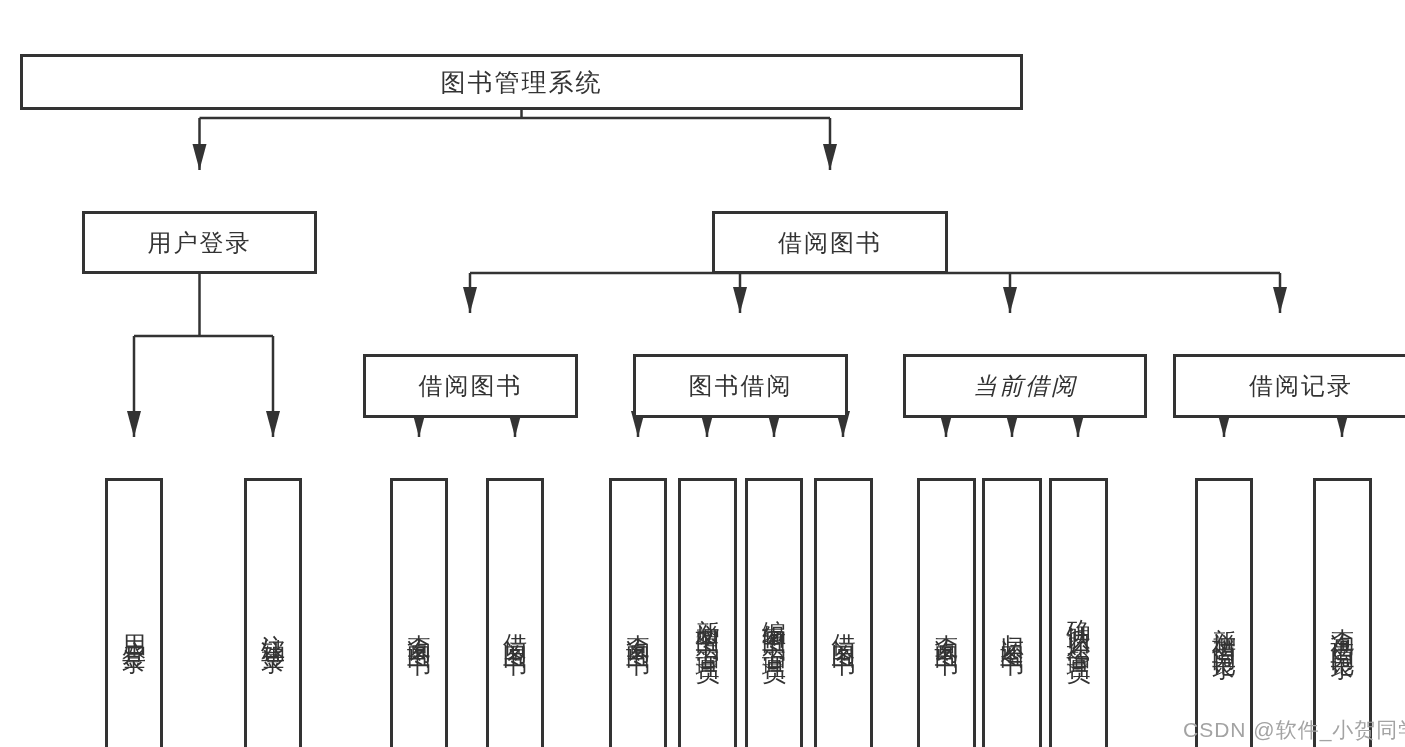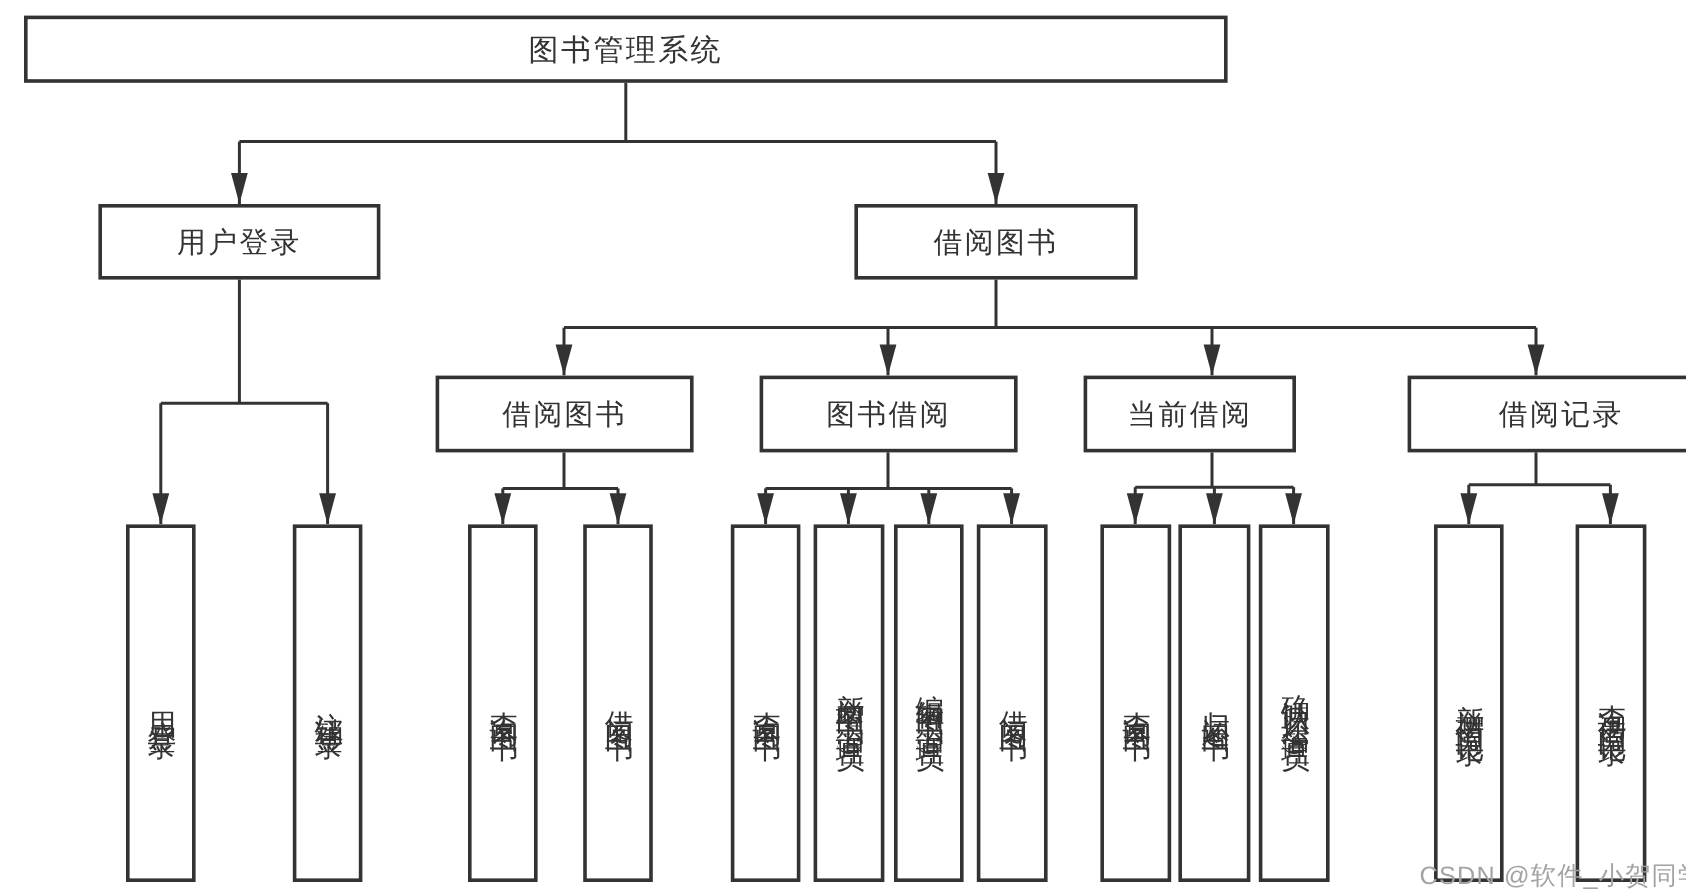--- a/index.html
+++ b/index.html
@@ -28,20 +28,21 @@
   .connectors path { stroke: var(--line); stroke-width: 2.5; fill: none; }
   .connectors .ah-fill { fill: var(--line); stroke: none; }
   .box {
     position: absolute;
     border: 3px solid var(--line);
     background: var(--bg);
     display: flex;
     align-items: center;
     justify-content: center;
     z-index: 2;
+    margin-top: 41px;
   }
   .box .lbl {
     font-size: 24px;
     letter-spacing: 2px;
     color: var(--text);
     white-space: nowrap;
   }
   .root-box .lbl { font-size: 25px; }
   .leaf {
     top: 437px;
@@ -129,21 +130,21 @@
   <div class="box" style="left:712px; top:170px; width:236px; height:63px;">
     <span class="lbl">借阅图书</span>
   </div>
 
   <div class="box" style="left:363px; top:313px; width:215px; height:64px;">
     <span class="lbl">借阅图书</span>
   </div>
   <div class="box" style="left:633px; top:313px; width:215px; height:64px;">
     <span class="lbl">图书借阅</span>
   </div>
-  <div class="box" style="left:903px; top:313px; width:177px; height:64px;">
+  <div class="box" style="left:903px; top:313px; width:244px; height:64px;font-style:italic;">
     <span class="lbl">当前借阅</span>
   </div>
   <div class="box" style="left:1173px; top:313px; width:256px; height:64px;">
     <span class="lbl">借阅记录</span>
   </div>
 
   <div class="box leaf" style="left:105px; width:58px;">
     <span class="lbl">用户登录</span>
   </div>
   <div class="box leaf" style="left:244px; width:58px;">

